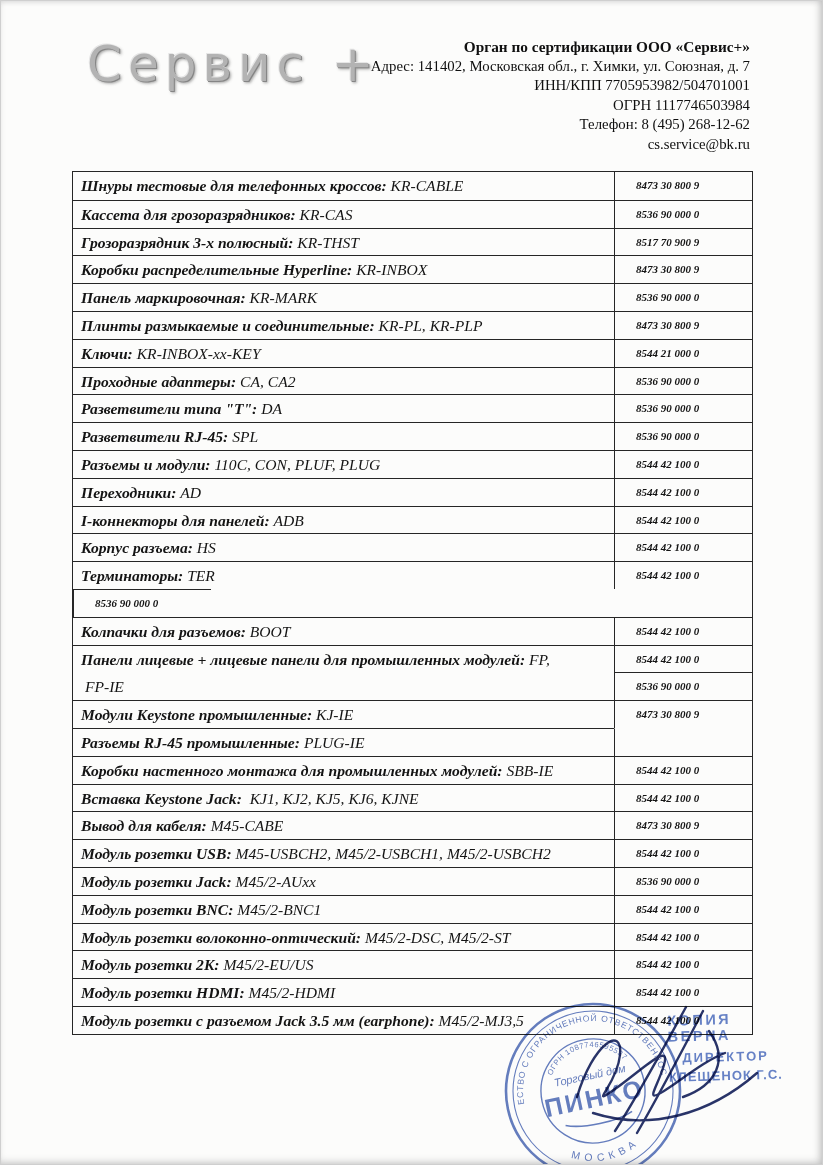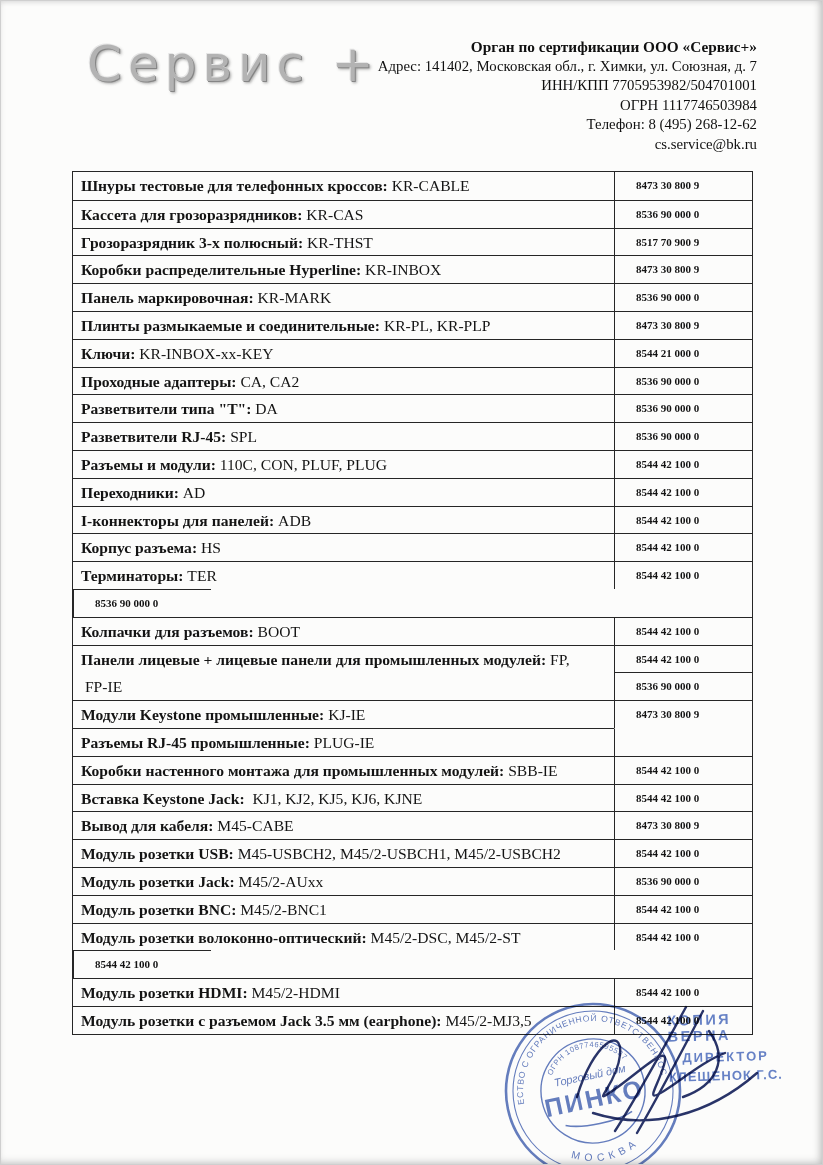--- a/index.html
+++ b/index.html
@@ -10,24 +10,24 @@
     font-family:"Liberation Serif",serif;color:#141414;
   }
   
   .logo{
     position:absolute;left:86px;top:34px;
     font-family:"DejaVu Sans",sans-serif;font-weight:400;font-size:50px;letter-spacing:6px;
     color:#b3b3b3;
     text-shadow:-1px -1px 0 #e6e6e6, 1px 1px 0 #858585, 2px 2px 3px rgba(60,60,60,.45);
   }
   
-  .hdr{position:absolute;top:36px;right:65px;text-align:right;font-size:14.8px;line-height:19.6px;color:#101010;}
+  .hdr{position:absolute;top:36px;right:72px;text-align:right;font-size:14.8px;line-height:19.6px;color:#101010;}
   .hdr .h-line:first-child{font-weight:bold;font-size:15.3px;}
   
-  .ptable{position:absolute;left:71px;top:170px;width:679px;border:1.6px solid #262626;}
+  .ptable{position:absolute;left:71px;top:170px;width:679px;border:1.6px solid #262626;font-style:italic;}
   .trow{display:flex;}
   .tcell{border-top:1px solid #262626;height:27.8px;line-height:27.8px;box-sizing:border-box;white-space:nowrap;overflow:hidden;}
   .trow:first-child .tcell{border-top:none;}
   .tcell.label{flex:1;padding:0 6px 0 8px;font-size:15.6px;}
   .lbl{font-weight:bold;}
   .mdl{font-weight:normal;white-space:pre;}
   .tcell.code{width:138px;border-left:1px solid #262626;padding-left:21px;font-weight:bold;font-size:11px;}
   .no-top{border-top-color:transparent !important;}
   
   .copy-block{
@@ -275,20 +275,23 @@
     </div>
         <div class="trow">
       <div class="tcell label">
         <span class="lbl">Модуль розетки волоконно-оптический:</span><span class="mdl"> M45/2-DSC, M45/2-ST</span>
       </div>
       <div class="tcell code">
         <span>8544 42 100 0</span>
       </div>
     </div>
         <div class="trow">
+      <div class="tcell label">
+        <span class="lbl">Модуль розетки 2K:</span><span class="mdl"> M45/2-EU/US</span>
+      </div>
       <div class="tcell code">
         <span>8544 42 100 0</span>
       </div>
     </div>
         <div class="trow">
       <div class="tcell label">
         <span class="lbl">Модуль розетки HDMI:</span><span class="mdl"> M45/2-HDMI</span>
       </div>
       <div class="tcell code">
         <span>8544 42 100 0</span>

